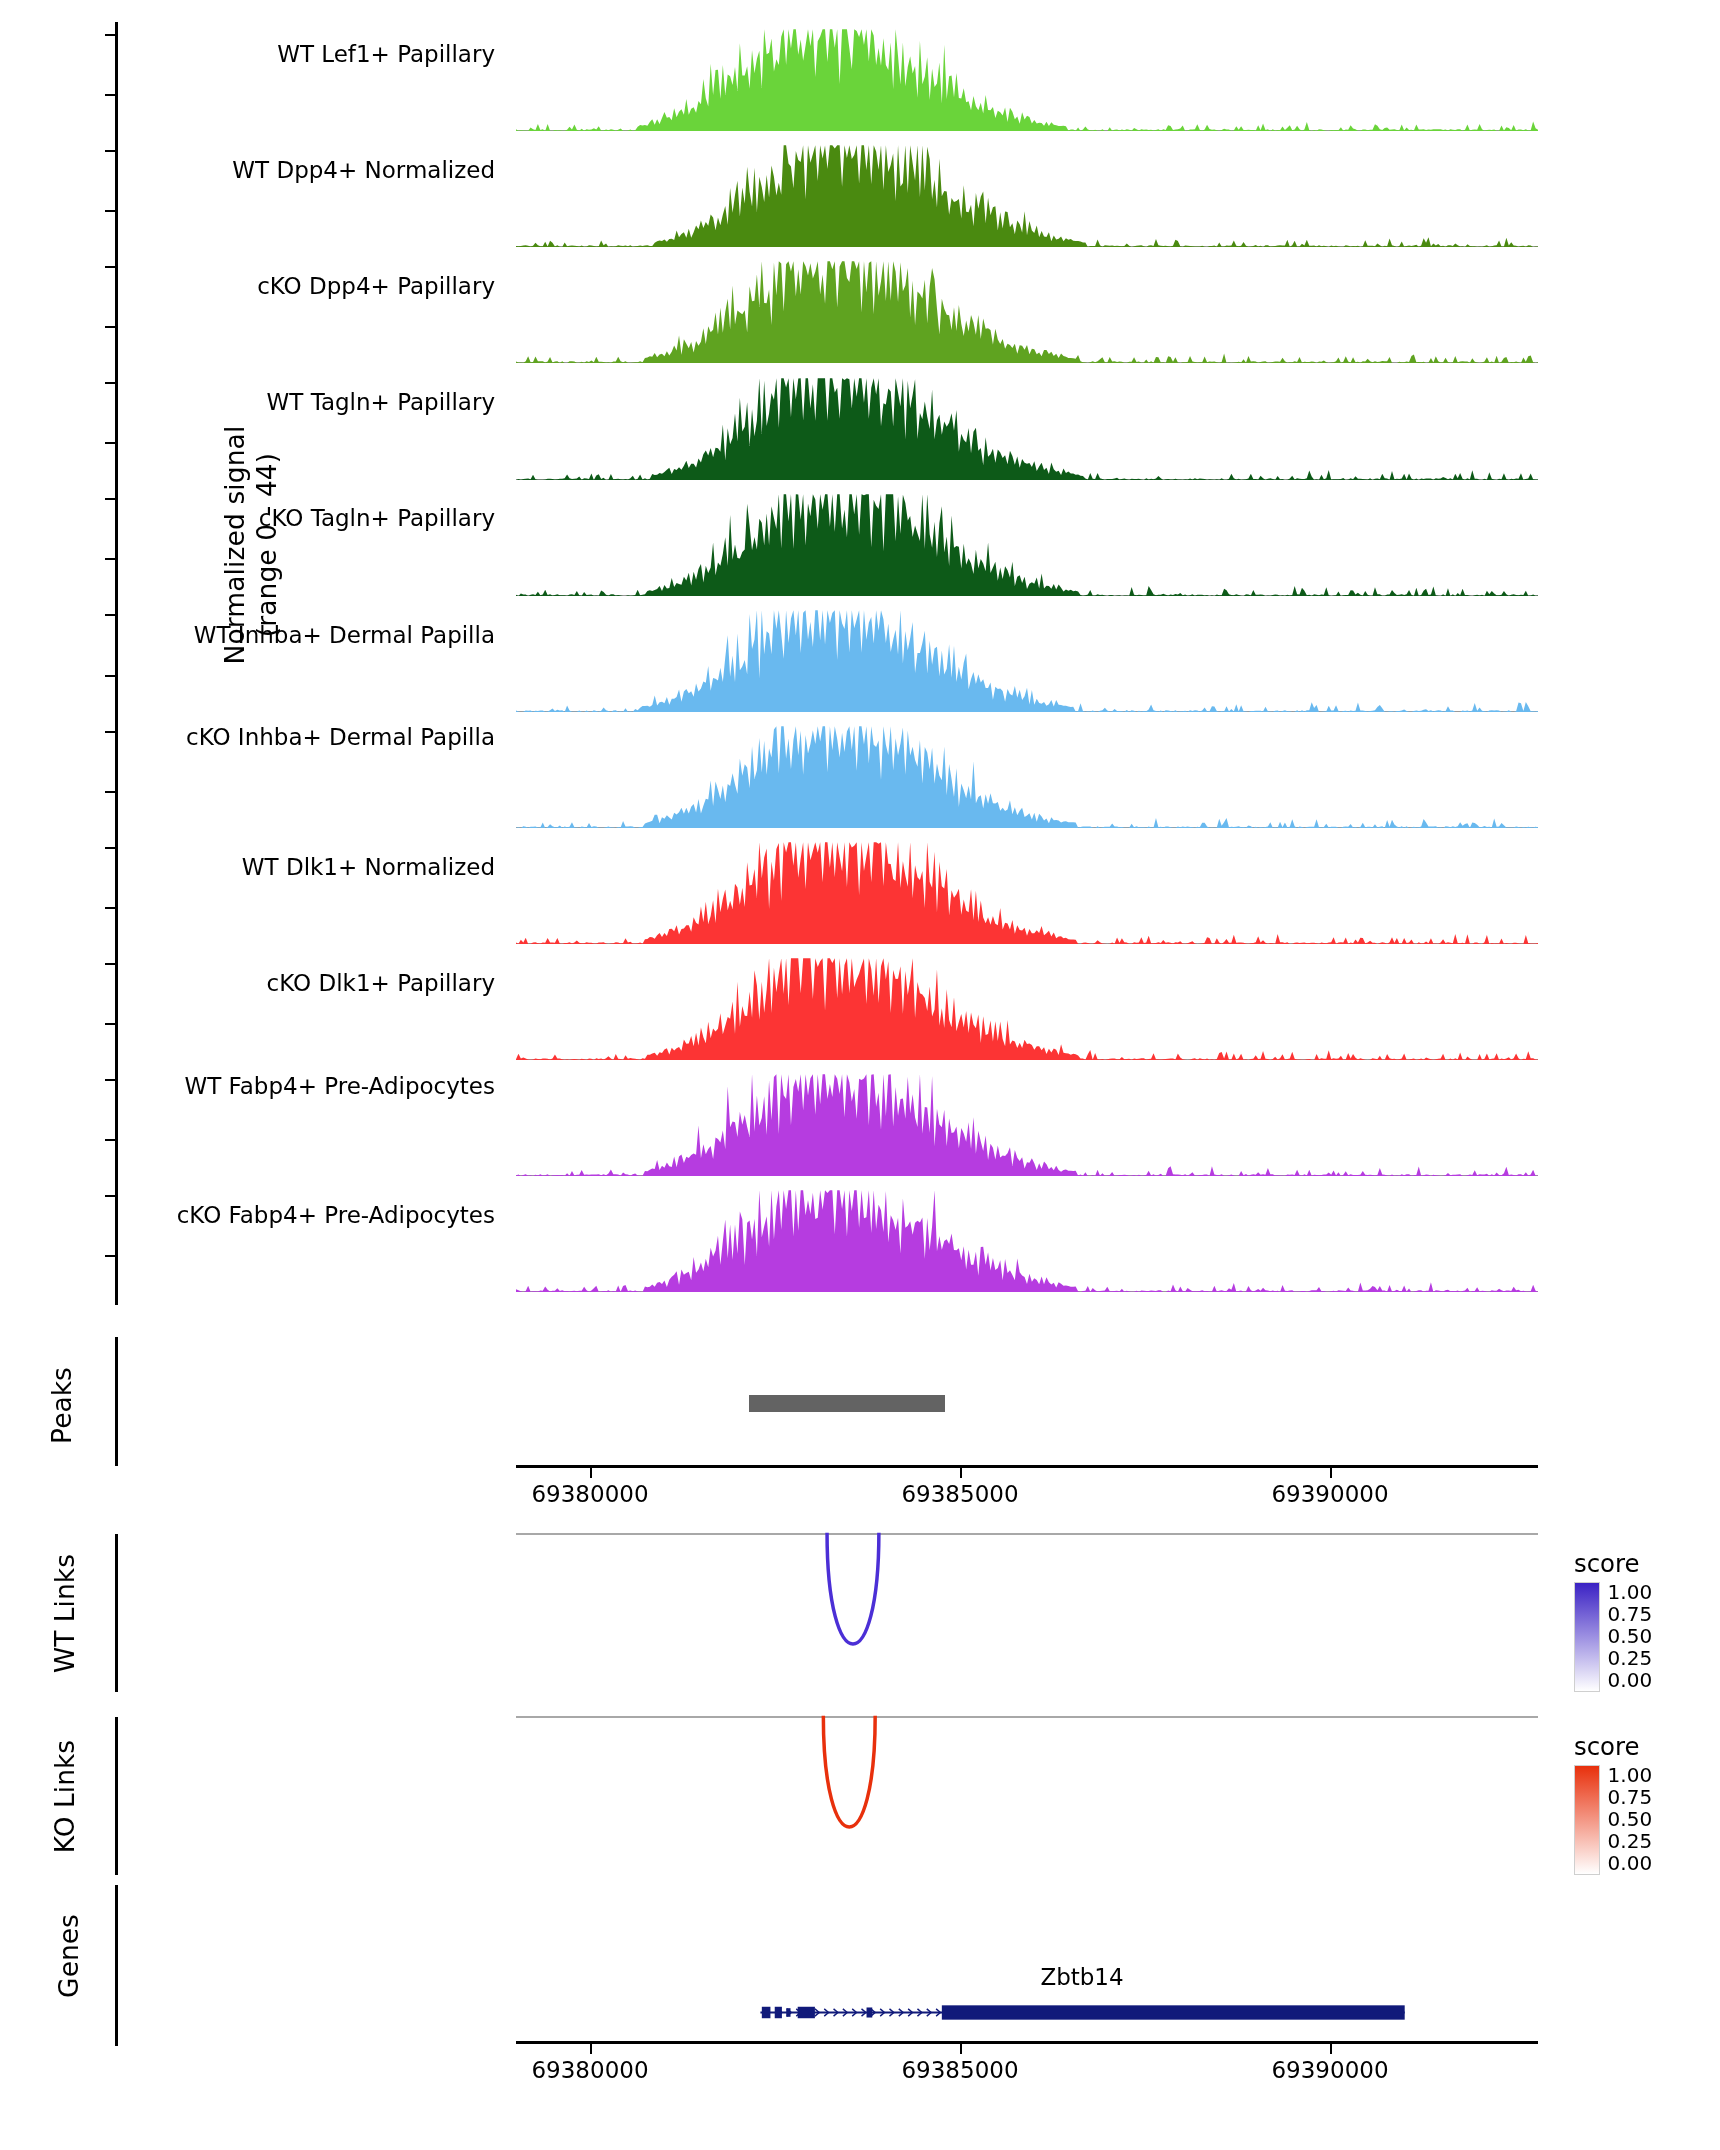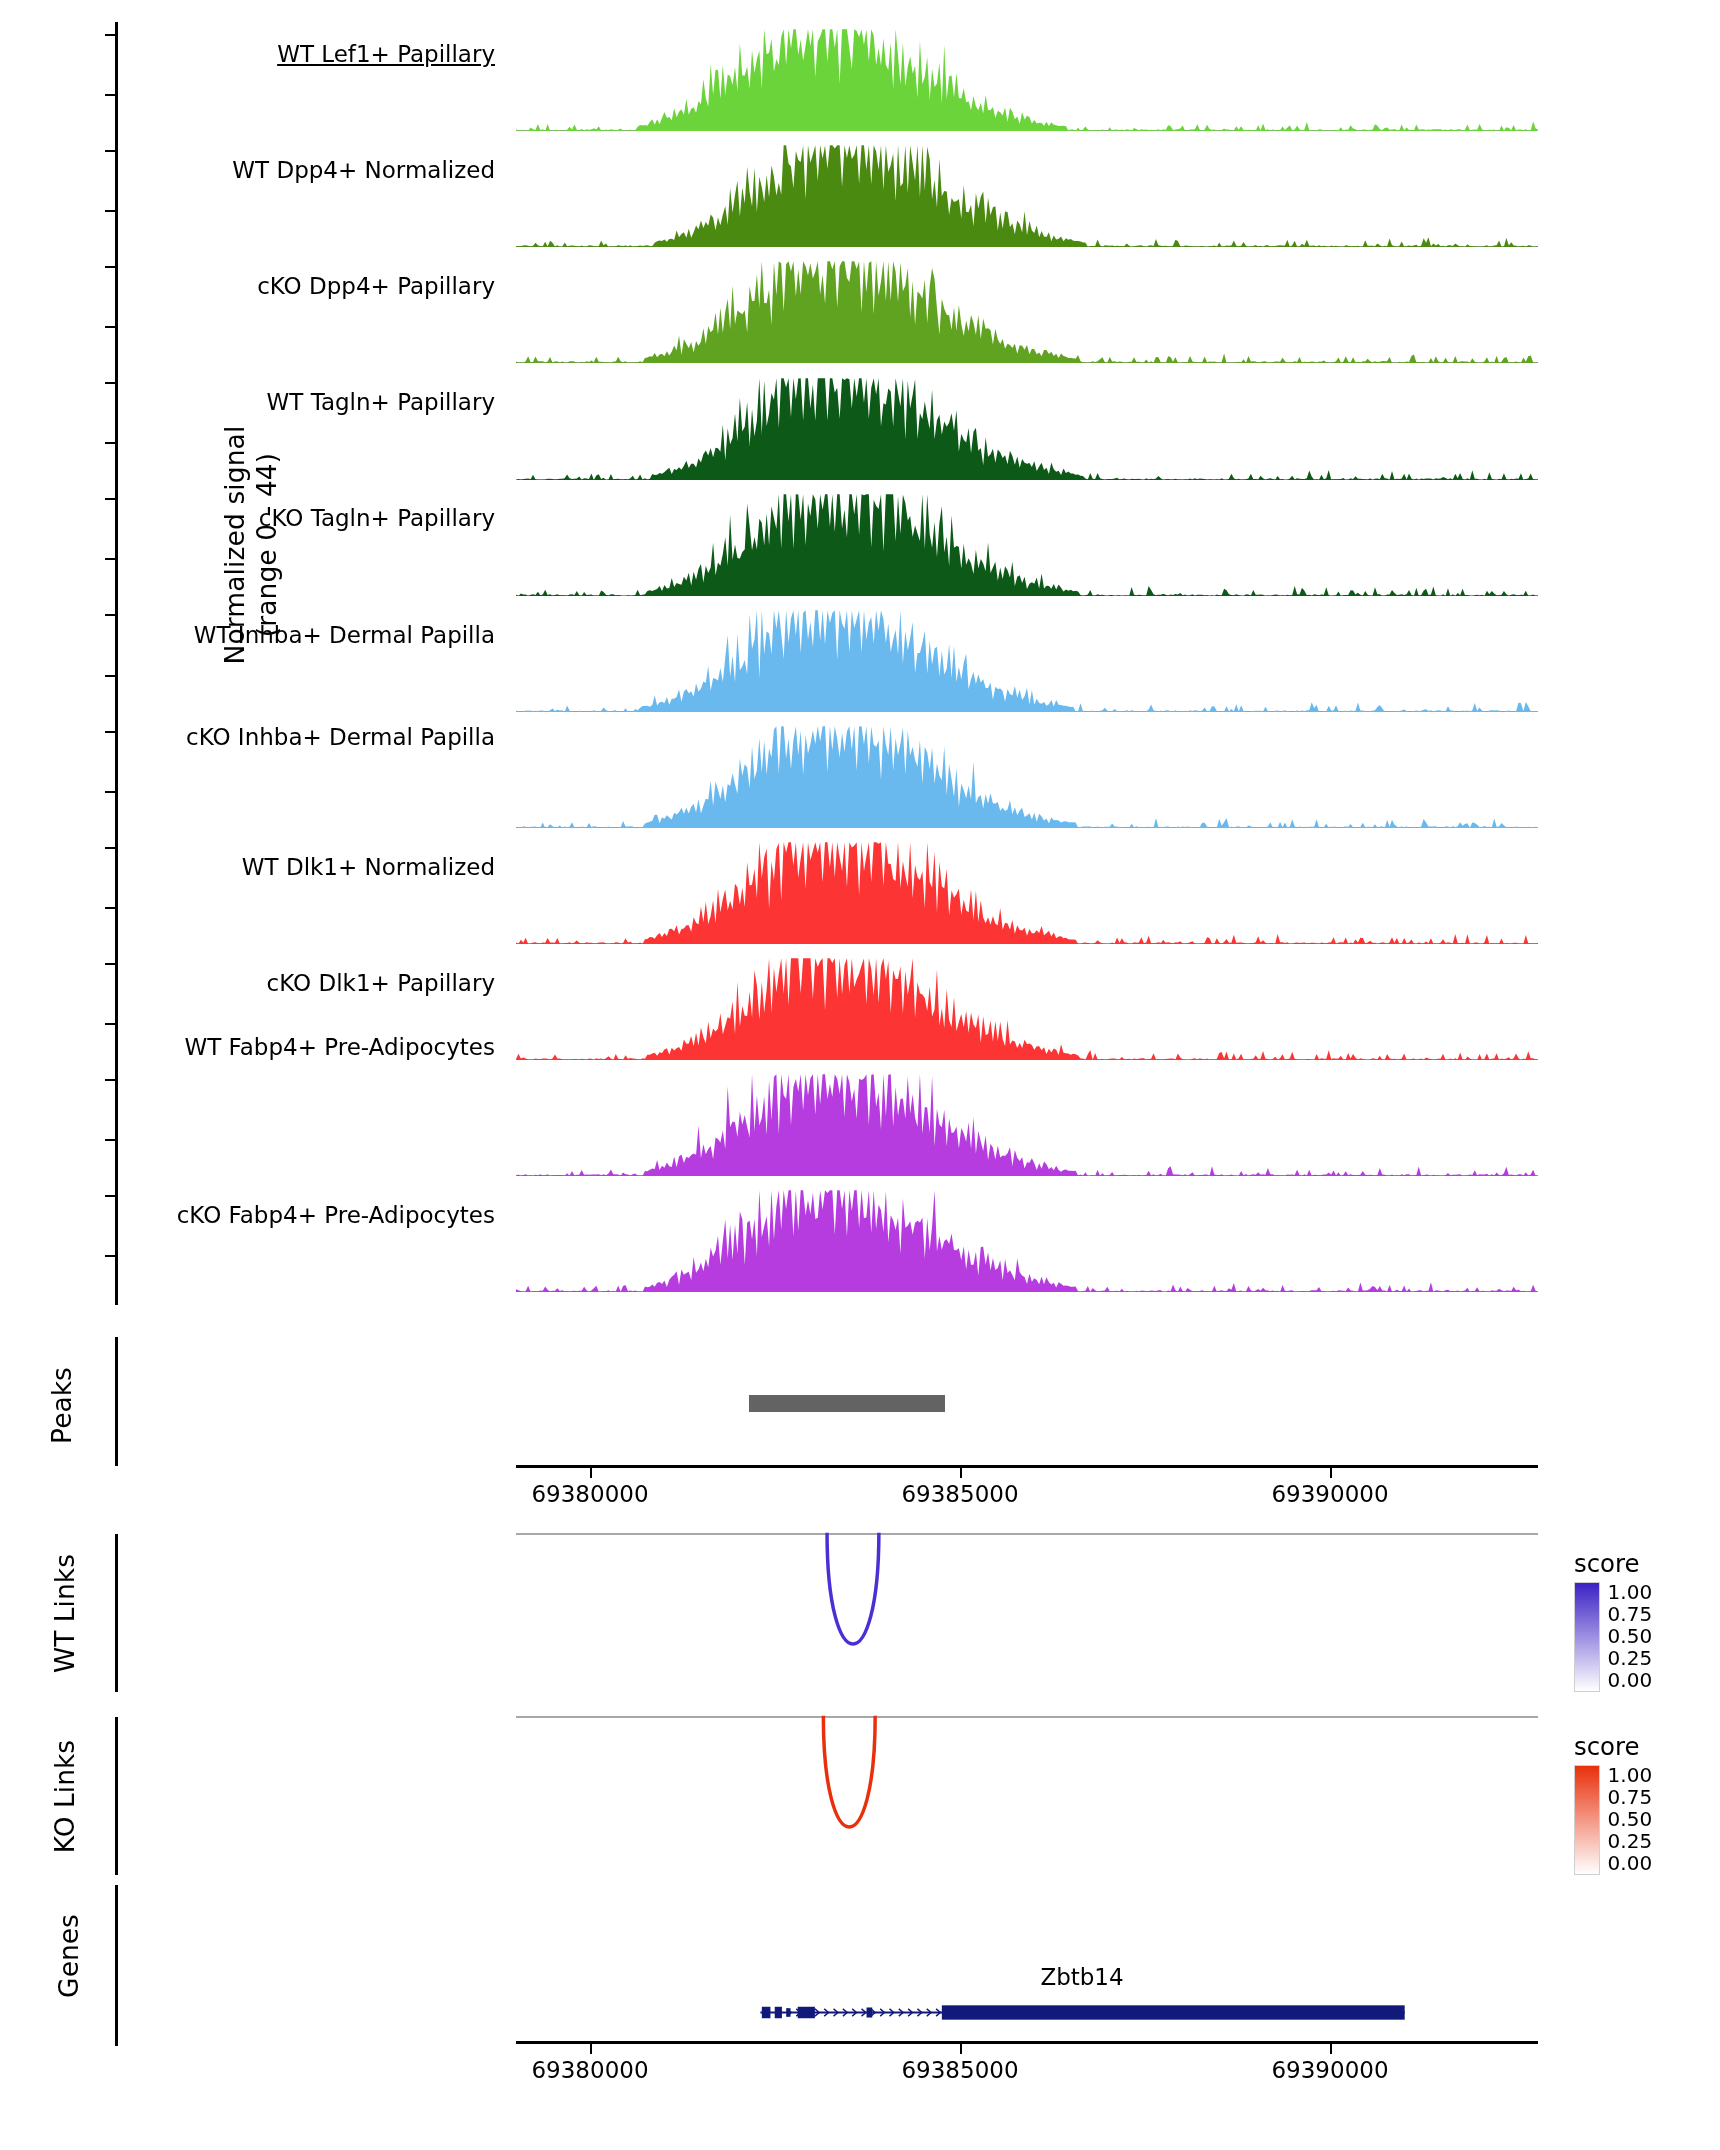--- a/index.html
+++ b/index.html
@@ -269,21 +269,21 @@
         <div class="axis-tick" style="top: 847px; left: 105px;"></div>
         <div class="axis-tick" style="top: 907px; left: 105px;"></div>
         <div class="axis-tick" style="top: 963px; left: 105px;"></div>
         <div class="axis-tick" style="top: 1023px; left: 105px;"></div>
         <div class="axis-tick" style="top: 1079px; left: 105px;"></div>
         <div class="axis-tick" style="top: 1139px; left: 105px;"></div>
         <div class="axis-tick" style="top: 1195px; left: 105px;"></div>
         <div class="axis-tick" style="top: 1255px; left: 105px;"></div>
       </div>
     <div id="tracks-host">
-        <div class="track-label" style="left: 129px; width: 366px; top: 41px; text-decoration: underline;">WT Lef1+ Papillary</div>
+        <div class="track-label" style="left: 129px; width: 366px; top: 41px;">WT Lef1+ Papillary</div>
         <div class="track" style="top: 25px;">
           <div class="baseline"></div>
           <svg viewBox="0 0 1425 148" preserveAspectRatio="none">
             <path d="M0,148 L0.00,145.69 L3.39,147.70 L6.79,146.98 L10.18,147.18 L13.57,147.32 L16.96,147.77 L20.36,143.01 L23.75,145.64 L27.14,146.57 L30.54,138.26 L33.93,146.64 L37.32,145.50 L40.71,147.95 L44.11,138.28 L47.50,147.76 L50.89,147.85 L54.29,146.63 L57.68,147.28 L61.07,146.81 L64.46,147.65 L67.86,147.61 L71.25,146.30 L74.64,142.21 L78.04,146.03 L81.43,139.08 L84.82,146.29 L88.21,147.68 L91.61,144.74 L95.00,147.50 L98.39,145.56 L101.79,146.12 L105.18,145.75 L108.57,144.19 L111.96,145.86 L115.36,141.34 L118.75,147.18 L122.14,147.26 L125.54,145.96 L128.93,146.93 L132.32,145.60 L135.71,146.42 L139.11,147.66 L142.50,146.40 L145.89,144.56 L149.29,147.68 L152.68,147.82 L156.07,147.36 L159.46,146.03 L162.86,147.73 L166.25,146.95 L169.64,142.01 L173.04,139.64 L176.43,140.31 L179.82,139.75 L183.21,140.62 L186.61,135.34 L190.00,131.67 L193.39,139.14 L196.79,131.59 L200.18,138.22 L203.57,129.95 L206.96,121.63 L210.36,129.57 L213.75,128.56 L217.14,133.10 L220.54,116.15 L223.93,128.95 L227.32,121.01 L230.71,117.60 L234.11,125.32 L237.50,103.46 L240.89,125.28 L244.29,116.86 L247.68,114.76 L251.07,122.59 L254.46,105.94 L257.86,110.53 L261.25,75.31 L264.64,102.29 L268.04,113.73 L271.43,54.13 L274.82,97.90 L278.21,62.71 L281.61,62.43 L285.00,102.99 L288.39,56.00 L291.79,97.60 L295.18,69.18 L298.57,71.68 L301.96,83.71 L305.36,58.68 L308.75,92.18 L312.14,25.35 L315.54,70.36 L318.93,70.38 L322.32,57.42 L325.71,88.90 L329.11,35.31 L332.50,67.28 L335.89,47.30 L339.29,35.94 L342.68,87.85 L346.07,5.92 L349.46,40.88 L352.86,38.60 L356.25,18.71 L359.64,64.89 L363.04,47.93 L366.43,55.96 L369.82,16.54 L373.21,5.92 L376.61,55.84 L380.00,5.92 L383.39,32.76 L386.79,5.92 L390.18,5.92 L393.57,41.62 L396.96,20.18 L400.36,49.82 L403.75,28.52 L407.14,5.92 L410.54,29.65 L413.93,5.92 L417.32,72.46 L420.71,22.65 L424.11,15.95 L427.50,5.92 L430.89,5.92 L434.29,51.52 L437.68,5.92 L441.07,5.92 L444.46,31.79 L447.86,5.92 L451.25,82.52 L454.64,5.92 L458.04,5.92 L461.43,5.92 L464.82,32.49 L468.21,61.88 L471.61,5.92 L475.00,8.36 L478.39,16.87 L481.79,5.92 L485.18,27.75 L488.57,5.92 L491.96,50.79 L495.36,5.92 L498.75,14.73 L502.14,55.72 L505.54,32.13 L508.93,56.79 L512.32,18.60 L515.71,55.79 L519.11,62.92 L522.50,24.40 L525.89,89.22 L529.29,5.92 L532.68,43.43 L536.07,83.10 L539.46,24.42 L542.86,85.67 L546.25,58.49 L549.64,43.56 L553.04,67.61 L556.43,57.20 L559.82,101.49 L563.21,21.97 L566.61,82.65 L570.00,72.10 L573.39,45.01 L576.79,104.70 L580.18,61.12 L583.57,86.46 L586.96,81.67 L590.36,52.24 L593.75,109.67 L597.14,27.72 L600.54,103.71 L603.93,71.65 L607.32,70.57 L610.71,100.71 L614.11,66.88 L617.50,101.86 L620.89,102.72 L624.29,88.41 L627.68,107.89 L631.07,106.43 L634.46,119.19 L637.86,99.10 L641.25,113.57 L644.64,119.00 L648.04,108.73 L651.43,123.58 L654.82,97.91 L658.21,118.53 L661.61,119.12 L665.00,114.42 L668.39,129.85 L671.79,119.87 L675.18,121.90 L678.57,126.28 L681.96,115.20 L685.36,135.48 L688.75,115.59 L692.14,121.00 L695.54,131.66 L698.93,127.89 L702.32,137.81 L705.71,121.97 L709.11,131.85 L712.50,126.55 L715.89,128.34 L719.29,137.67 L722.68,132.47 L726.07,137.62 L729.46,136.31 L732.86,136.68 L736.25,140.75 L739.64,135.24 L743.04,140.94 L746.43,135.94 L749.82,139.33 L753.21,139.92 L756.61,140.98 L760.00,140.96 L763.39,140.53 L766.79,141.50 L770.18,147.35 L773.57,145.74 L776.96,145.98 L780.36,147.80 L783.75,143.04 L787.14,147.92 L790.54,145.74 L793.93,141.88 L797.32,145.97 L800.71,147.01 L804.11,147.37 L807.50,146.10 L810.89,147.67 L814.29,147.81 L817.68,145.51 L821.07,147.87 L824.46,147.99 L827.86,142.92 L831.25,147.61 L834.64,146.22 L838.04,146.08 L841.43,147.27 L844.82,145.93 L848.21,147.07 L851.61,145.53 L855.00,146.37 L858.39,147.56 L861.79,143.88 L865.18,145.66 L868.57,147.25 L871.96,145.46 L875.36,146.11 L878.75,145.86 L882.14,146.77 L885.54,146.30 L888.93,147.15 L892.32,146.67 L895.71,145.67 L899.11,147.62 L902.50,145.47 L905.89,146.73 L909.29,139.99 L912.68,140.88 L916.07,146.71 L919.46,145.85 L922.86,145.71 L926.25,144.62 L929.64,140.48 L933.04,147.99 L936.43,147.14 L939.82,145.89 L943.21,146.01 L946.61,145.61 L950.00,138.61 L953.39,146.38 L956.79,147.82 L960.18,145.89 L963.57,139.21 L966.96,145.08 L970.36,146.21 L973.75,145.86 L977.14,146.84 L980.54,147.92 L983.93,146.53 L987.32,144.92 L990.71,145.82 L994.11,146.06 L997.50,147.93 L1000.89,147.14 L1004.29,141.31 L1007.68,146.12 L1011.07,141.37 L1014.46,146.60 L1017.86,146.74 L1021.25,146.37 L1024.64,146.58 L1028.04,146.54 L1031.43,147.58 L1034.82,140.13 L1038.21,146.90 L1041.61,137.56 L1045.00,146.44 L1048.39,145.55 L1051.79,147.88 L1055.18,145.64 L1058.57,147.77 L1061.96,146.54 L1065.36,147.09 L1068.75,141.71 L1072.14,146.47 L1075.54,143.45 L1078.93,140.02 L1082.32,146.90 L1085.71,146.08 L1089.11,140.58 L1092.50,145.55 L1095.89,147.56 L1099.29,146.05 L1102.68,135.52 L1106.07,146.53 L1109.46,147.98 L1112.86,146.51 L1116.25,147.72 L1119.64,145.62 L1123.04,145.84 L1126.43,146.99 L1129.82,147.81 L1133.21,147.99 L1136.61,146.76 L1140.00,147.07 L1143.39,146.44 L1146.79,147.03 L1150.18,142.80 L1153.57,147.79 L1156.96,145.74 L1160.36,146.35 L1163.75,140.12 L1167.14,144.47 L1170.54,145.66 L1173.93,147.67 L1177.32,147.60 L1180.71,146.06 L1184.11,145.91 L1187.50,147.08 L1190.89,146.22 L1194.29,146.39 L1197.68,138.50 L1201.07,140.59 L1204.46,145.48 L1207.86,146.69 L1211.25,143.71 L1214.64,142.94 L1218.04,146.28 L1221.43,145.87 L1224.82,145.63 L1228.21,146.69 L1231.61,146.98 L1235.00,138.79 L1238.39,147.46 L1241.79,143.23 L1245.18,146.49 L1248.57,146.18 L1251.96,147.39 L1255.36,138.82 L1258.75,145.82 L1262.14,145.90 L1265.54,145.51 L1268.93,146.44 L1272.32,146.05 L1275.71,146.30 L1279.11,145.51 L1282.50,145.45 L1285.89,145.69 L1289.29,145.56 L1292.68,146.48 L1296.07,146.08 L1299.46,147.37 L1302.86,145.58 L1306.25,146.24 L1309.64,146.63 L1313.04,145.65 L1316.43,145.60 L1319.82,147.51 L1323.21,146.33 L1326.61,139.04 L1330.00,147.26 L1333.39,146.42 L1336.79,145.94 L1340.18,146.33 L1343.57,138.06 L1346.96,145.47 L1350.36,147.57 L1353.75,146.70 L1357.14,146.27 L1360.54,146.49 L1363.93,146.02 L1367.32,147.66 L1370.71,147.70 L1374.11,140.28 L1377.50,147.40 L1380.89,142.73 L1384.29,143.86 L1387.68,147.08 L1391.07,139.58 L1394.46,147.18 L1397.86,145.98 L1401.25,145.75 L1404.64,146.89 L1408.04,145.73 L1411.43,147.32 L1414.82,147.10 L1418.21,134.88 L1421.61,144.07 L1425.00,146.16 L1425,148 Z" fill="#6ad43a" stroke="none"></path>
           </svg>
         </div>
         <div class="track-label" style="left: 129px; width: 366px; top: 157px;">WT Dpp4+ Normalized</div>
         <div class="track" style="top: 141px;">
           <div class="baseline"></div>
           <svg viewBox="0 0 1425 148" preserveAspectRatio="none">
@@ -332,21 +332,21 @@
             <path d="M0,148 L0.00,145.95 L3.39,147.68 L6.79,142.01 L10.18,146.07 L13.57,139.21 L16.96,147.95 L20.36,147.57 L23.75,146.02 L27.14,145.63 L30.54,146.94 L33.93,147.33 L37.32,145.97 L40.71,146.23 L44.11,139.71 L47.50,146.03 L50.89,145.75 L54.29,146.30 L57.68,139.76 L61.07,147.37 L64.46,147.75 L67.86,146.58 L71.25,146.72 L74.64,145.45 L78.04,147.47 L81.43,145.76 L84.82,143.22 L88.21,146.35 L91.61,146.78 L95.00,146.98 L98.39,145.65 L101.79,146.30 L105.18,146.19 L108.57,147.17 L111.96,147.19 L115.36,146.07 L118.75,145.80 L122.14,145.69 L125.54,147.22 L128.93,147.98 L132.32,147.40 L135.71,146.87 L139.11,145.72 L142.50,146.00 L145.89,147.23 L149.29,146.48 L152.68,140.07 L156.07,145.87 L159.46,144.91 L162.86,147.13 L166.25,147.16 L169.64,147.09 L173.04,145.81 L176.43,147.54 L179.82,141.39 L183.21,141.19 L186.61,138.24 L190.00,138.67 L193.39,140.84 L196.79,135.74 L200.18,132.62 L203.57,138.37 L206.96,132.49 L210.36,136.79 L213.75,127.21 L217.14,126.61 L220.54,130.32 L223.93,121.89 L227.32,134.58 L230.71,127.18 L234.11,126.22 L237.50,121.75 L240.89,121.83 L244.29,130.74 L247.68,110.48 L251.07,118.48 L254.46,120.94 L257.86,95.60 L261.25,117.70 L264.64,88.84 L268.04,120.22 L271.43,108.96 L274.82,86.97 L278.21,118.58 L281.61,71.02 L285.00,103.62 L288.39,85.29 L291.79,71.99 L295.18,100.92 L298.57,87.46 L301.96,99.27 L305.36,63.76 L308.75,69.23 L312.14,93.04 L315.54,69.32 L318.93,96.38 L322.32,33.94 L325.71,66.22 L329.11,65.42 L332.50,43.35 L335.89,83.92 L339.29,5.92 L342.68,56.05 L346.07,27.11 L349.46,14.66 L352.86,99.05 L356.25,32.69 L359.64,59.45 L363.04,15.22 L366.43,6.98 L369.82,88.02 L373.21,5.92 L376.61,20.11 L380.00,5.92 L383.39,5.92 L386.79,38.85 L390.18,5.92 L393.57,55.66 L396.96,28.34 L400.36,5.92 L403.75,71.28 L407.14,5.92 L410.54,31.22 L413.93,18.05 L417.32,5.92 L420.71,20.66 L424.11,5.92 L427.50,61.94 L430.89,5.92 L434.29,5.92 L437.68,41.51 L441.07,5.92 L444.46,54.93 L447.86,5.92 L451.25,26.86 L454.64,46.58 L458.04,5.92 L461.43,68.52 L464.82,5.92 L468.21,13.09 L471.61,10.82 L475.00,5.92 L478.39,79.52 L481.79,5.92 L485.18,46.17 L488.57,25.58 L491.96,5.92 L495.36,61.87 L498.75,5.92 L502.14,5.92 L505.54,8.14 L508.93,5.92 L512.32,66.90 L515.71,5.92 L519.11,35.98 L522.50,36.22 L525.89,57.39 L529.29,60.16 L532.68,5.92 L536.07,69.82 L539.46,32.29 L542.86,52.19 L546.25,68.11 L549.64,5.92 L553.04,84.20 L556.43,37.96 L559.82,54.68 L563.21,58.66 L566.61,46.08 L570.00,97.59 L573.39,5.92 L576.79,61.48 L580.18,69.44 L583.57,19.06 L586.96,103.63 L590.36,33.08 L593.75,67.20 L597.14,70.56 L600.54,43.16 L603.93,108.10 L607.32,72.90 L610.71,83.43 L614.11,78.70 L617.50,70.73 L620.89,107.23 L624.29,85.96 L627.68,101.21 L631.07,103.83 L634.46,71.73 L637.86,114.92 L641.25,73.55 L644.64,117.16 L648.04,87.09 L651.43,110.90 L654.82,118.92 L658.21,110.57 L661.61,120.96 L665.00,108.76 L668.39,119.80 L671.79,121.77 L675.18,97.83 L678.57,127.69 L681.96,118.20 L685.36,119.54 L688.75,127.78 L692.14,114.53 L695.54,133.75 L698.93,121.65 L702.32,128.32 L705.71,129.21 L709.11,125.45 L712.50,136.60 L715.89,127.17 L719.29,133.11 L722.68,133.08 L726.07,128.82 L729.46,132.59 L732.86,122.97 L736.25,135.91 L739.64,132.90 L743.04,129.67 L746.43,137.55 L749.82,132.09 L753.21,139.92 L756.61,137.62 L760.00,137.17 L763.39,139.84 L766.79,139.39 L770.18,141.24 L773.57,141.61 L776.96,141.67 L780.36,142.14 L783.75,147.80 L787.14,147.96 L790.54,146.11 L793.93,146.06 L797.32,146.63 L800.71,147.62 L804.11,147.67 L807.50,146.27 L810.89,142.79 L814.29,145.70 L817.68,147.24 L821.07,147.67 L824.46,147.95 L827.86,147.53 L831.25,145.97 L834.64,147.72 L838.04,138.89 L841.43,146.35 L844.82,139.89 L848.21,145.50 L851.61,145.85 L855.00,147.77 L858.39,147.72 L861.79,145.73 L865.18,146.15 L868.57,146.02 L871.96,138.63 L875.36,146.73 L878.75,146.05 L882.14,136.52 L885.54,147.10 L888.93,146.95 L892.32,146.47 L895.71,145.48 L899.11,146.44 L902.50,142.27 L905.89,146.34 L909.29,145.68 L912.68,146.39 L916.07,147.33 L919.46,145.52 L922.86,145.88 L926.25,144.06 L929.64,147.47 L933.04,147.73 L936.43,146.89 L939.82,145.69 L943.21,144.10 L946.61,147.29 L950.00,147.90 L953.39,147.76 L956.79,147.43 L960.18,146.21 L963.57,138.56 L966.96,139.54 L970.36,147.53 L973.75,147.16 L977.14,139.96 L980.54,145.75 L983.93,147.60 L987.32,145.15 L990.71,141.15 L994.11,146.13 L997.50,146.38 L1000.89,135.10 L1004.29,146.14 L1007.68,145.74 L1011.07,145.90 L1014.46,146.24 L1017.86,147.40 L1021.25,147.52 L1024.64,146.87 L1028.04,146.70 L1031.43,145.68 L1034.82,137.01 L1038.21,146.02 L1041.61,142.81 L1045.00,146.18 L1048.39,147.49 L1051.79,146.59 L1055.18,147.02 L1058.57,147.72 L1061.96,134.12 L1065.36,145.47 L1068.75,145.52 L1072.14,146.62 L1075.54,145.69 L1078.93,147.86 L1082.32,147.66 L1085.71,146.18 L1089.11,145.88 L1092.50,146.73 L1095.89,146.23 L1099.29,145.74 L1102.68,146.82 L1106.07,146.68 L1109.46,146.40 L1112.86,146.18 L1116.25,146.97 L1119.64,147.80 L1123.04,146.08 L1126.43,146.72 L1129.82,146.99 L1133.21,145.99 L1136.61,145.51 L1140.00,138.55 L1143.39,147.65 L1146.79,145.75 L1150.18,145.67 L1153.57,146.03 L1156.96,139.06 L1160.36,147.81 L1163.75,145.88 L1167.14,146.81 L1170.54,141.83 L1173.93,145.89 L1177.32,139.16 L1180.71,139.65 L1184.11,146.86 L1187.50,145.77 L1190.89,143.31 L1194.29,146.13 L1197.68,146.21 L1201.07,147.85 L1204.46,146.68 L1207.86,145.59 L1211.25,146.27 L1214.64,147.72 L1218.04,145.60 L1221.43,138.53 L1224.82,146.35 L1228.21,139.79 L1231.61,147.13 L1235.00,147.40 L1238.39,139.71 L1241.79,146.72 L1245.18,145.91 L1248.57,141.79 L1251.96,147.29 L1255.36,147.90 L1258.75,145.61 L1262.14,147.22 L1265.54,147.04 L1268.93,144.48 L1272.32,146.86 L1275.71,140.09 L1279.11,147.41 L1282.50,147.15 L1285.89,147.55 L1289.29,145.93 L1292.68,141.52 L1296.07,146.62 L1299.46,145.49 L1302.86,146.20 L1306.25,147.07 L1309.64,134.21 L1313.04,146.59 L1316.43,146.87 L1319.82,146.39 L1323.21,147.28 L1326.61,134.53 L1330.00,147.73 L1333.39,147.72 L1336.79,145.82 L1340.18,145.86 L1343.57,147.51 L1346.96,147.90 L1350.36,145.46 L1353.75,135.53 L1357.14,147.91 L1360.54,146.76 L1363.93,147.38 L1367.32,146.81 L1370.71,147.39 L1374.11,140.16 L1377.50,147.71 L1380.89,146.46 L1384.29,147.43 L1387.68,147.57 L1391.07,146.38 L1394.46,146.30 L1397.86,147.18 L1401.25,147.50 L1404.64,147.77 L1408.04,135.43 L1411.43,146.96 L1414.82,147.29 L1418.21,147.25 L1421.61,147.25 L1425.00,146.71 L1425,148 Z" fill="#fc3434" stroke="none"></path>
           </svg>
         </div>
         <div class="track-label" style="left: 129px; width: 366px; top: 970px;">cKO Dlk1+ Papillary</div>
         <div class="track" style="top: 954px;">
           <div class="baseline"></div>
           <svg viewBox="0 0 1425 148" preserveAspectRatio="none">
             <path d="M0,148 L0.00,147.02 L3.39,139.35 L6.79,145.94 L10.18,144.52 L13.57,145.77 L16.96,147.41 L20.36,147.81 L23.75,147.17 L27.14,145.88 L30.54,146.75 L33.93,146.99 L37.32,145.97 L40.71,145.78 L44.11,146.28 L47.50,147.37 L50.89,145.95 L54.29,140.25 L57.68,145.81 L61.07,145.88 L64.46,146.93 L67.86,147.56 L71.25,147.00 L74.64,147.75 L78.04,146.84 L81.43,146.63 L84.82,147.00 L88.21,147.53 L91.61,146.16 L95.00,147.10 L98.39,147.69 L101.79,145.74 L105.18,146.36 L108.57,147.90 L111.96,145.55 L115.36,146.72 L118.75,146.05 L122.14,147.40 L125.54,145.46 L128.93,142.64 L132.32,145.80 L135.71,147.97 L139.11,139.69 L142.50,146.26 L145.89,146.46 L149.29,147.63 L152.68,141.45 L156.07,146.22 L159.46,145.33 L162.86,146.00 L166.25,146.23 L169.64,147.08 L173.04,147.70 L176.43,145.72 L179.82,146.20 L183.21,140.80 L186.61,140.75 L190.00,138.95 L193.39,137.94 L196.79,141.97 L200.18,137.27 L203.57,138.07 L206.96,133.45 L210.36,131.66 L213.75,140.25 L217.14,130.76 L220.54,134.57 L223.93,131.51 L227.32,129.70 L230.71,135.20 L234.11,119.50 L237.50,125.41 L240.89,124.89 L244.29,114.49 L247.68,128.81 L251.07,110.08 L254.46,127.66 L257.86,102.58 L261.25,116.15 L264.64,124.49 L268.04,94.72 L271.43,117.72 L274.82,104.15 L278.21,108.21 L281.61,104.40 L285.00,82.90 L288.39,112.22 L291.79,100.19 L295.18,88.01 L298.57,90.35 L301.96,66.30 L305.36,111.60 L308.75,38.85 L312.14,101.71 L315.54,72.76 L318.93,86.09 L322.32,86.63 L325.71,52.55 L329.11,89.12 L332.50,22.52 L335.89,44.06 L339.29,91.94 L342.68,38.77 L346.07,82.11 L349.46,50.13 L352.86,5.92 L356.25,82.33 L359.64,19.35 L363.04,53.34 L366.43,27.57 L369.82,6.18 L373.21,55.88 L376.61,5.92 L380.00,71.51 L383.39,5.92 L386.79,5.92 L390.18,5.92 L393.57,5.92 L396.96,54.94 L400.36,5.92 L403.75,5.92 L407.14,5.92 L410.54,5.92 L413.93,63.00 L417.32,5.92 L420.71,17.98 L424.11,9.99 L427.50,5.92 L430.89,79.02 L434.29,5.92 L437.68,5.92 L441.07,12.45 L444.46,5.92 L447.86,61.94 L451.25,5.92 L454.64,56.07 L458.04,15.26 L461.43,5.92 L464.82,54.83 L468.21,5.92 L471.61,46.43 L475.00,35.69 L478.39,27.55 L481.79,16.06 L485.18,6.24 L488.57,69.76 L491.96,5.92 L495.36,20.79 L498.75,58.34 L502.14,5.92 L505.54,68.54 L508.93,17.13 L512.32,5.92 L515.71,35.74 L519.11,10.07 L522.50,82.38 L525.89,22.38 L529.29,34.95 L532.68,34.51 L536.07,17.02 L539.46,83.54 L542.86,23.82 L546.25,57.28 L549.64,36.46 L553.04,5.92 L556.43,89.23 L559.82,39.04 L563.21,54.94 L566.61,56.70 L570.00,61.36 L573.39,79.58 L576.79,45.35 L580.18,87.17 L583.57,77.48 L586.96,21.47 L590.36,100.30 L593.75,75.67 L597.14,103.41 L600.54,49.12 L603.93,92.16 L607.32,102.22 L610.71,60.43 L614.11,108.02 L617.50,94.80 L620.89,83.72 L624.29,102.61 L627.68,79.50 L631.07,110.23 L634.46,81.83 L637.86,98.35 L641.25,103.65 L644.64,84.44 L648.04,124.25 L651.43,87.07 L654.82,113.19 L658.21,111.72 L661.61,92.78 L665.00,122.17 L668.39,94.05 L671.79,121.50 L675.18,94.13 L678.57,118.83 L681.96,128.93 L685.36,92.31 L688.75,126.33 L692.14,120.64 L695.54,122.00 L698.93,131.32 L702.32,123.90 L705.71,131.27 L709.11,119.57 L712.50,125.55 L715.89,124.93 L719.29,127.01 L722.68,133.61 L726.07,128.88 L729.46,128.97 L732.86,134.26 L736.25,130.28 L739.64,139.50 L743.04,132.41 L746.43,137.41 L749.82,131.98 L753.21,133.82 L756.61,140.96 L760.00,126.08 L763.39,137.96 L766.79,138.47 L770.18,138.90 L773.57,140.62 L776.96,139.24 L780.36,140.06 L783.75,141.64 L787.14,145.94 L790.54,145.83 L793.93,147.81 L797.32,140.05 L800.71,134.08 L804.11,147.58 L807.50,138.25 L810.89,147.02 L814.29,147.15 L817.68,146.64 L821.07,147.78 L824.46,146.92 L827.86,146.29 L831.25,145.97 L834.64,145.76 L838.04,147.12 L841.43,146.98 L844.82,143.66 L848.21,147.09 L851.61,146.64 L855.00,146.42 L858.39,147.64 L861.79,146.07 L865.18,146.62 L868.57,146.29 L871.96,145.68 L875.36,145.69 L878.75,147.30 L882.14,146.63 L885.54,146.38 L888.93,138.63 L892.32,147.03 L895.71,147.05 L899.11,147.23 L902.50,146.90 L905.89,146.77 L909.29,146.14 L912.68,145.79 L916.07,146.08 L919.46,147.23 L922.86,139.03 L926.25,144.39 L929.64,146.87 L933.04,147.66 L936.43,147.83 L939.82,147.52 L943.21,146.39 L946.61,145.65 L950.00,147.49 L953.39,145.69 L956.79,146.67 L960.18,147.40 L963.57,145.78 L966.96,147.68 L970.36,146.83 L973.75,147.52 L977.14,146.72 L980.54,138.12 L983.93,136.69 L987.32,146.08 L990.71,136.14 L994.11,147.43 L997.50,147.46 L1000.89,139.05 L1004.29,147.43 L1007.68,145.49 L1011.07,139.35 L1014.46,147.62 L1017.86,146.79 L1021.25,147.85 L1024.64,146.47 L1028.04,146.28 L1031.43,141.44 L1034.82,146.67 L1038.21,146.29 L1041.61,135.42 L1045.00,146.29 L1048.39,146.57 L1051.79,147.90 L1055.18,146.45 L1058.57,143.59 L1061.96,147.35 L1065.36,145.59 L1068.75,140.10 L1072.14,147.33 L1075.54,146.59 L1078.93,145.78 L1082.32,136.32 L1085.71,146.24 L1089.11,147.28 L1092.50,147.16 L1095.89,147.67 L1099.29,147.70 L1102.68,147.00 L1106.07,146.50 L1109.46,147.81 L1112.86,147.90 L1116.25,139.52 L1119.64,147.05 L1123.04,145.64 L1126.43,146.35 L1129.82,146.16 L1133.21,134.22 L1136.61,146.71 L1140.00,145.67 L1143.39,146.13 L1146.79,145.94 L1150.18,142.21 L1153.57,147.72 L1156.96,147.03 L1160.36,138.11 L1163.75,145.89 L1167.14,139.61 L1170.54,145.00 L1173.93,147.43 L1177.32,145.50 L1180.71,146.74 L1184.11,147.65 L1187.50,147.93 L1190.89,147.80 L1194.29,145.68 L1197.68,146.24 L1201.07,146.78 L1204.46,141.92 L1207.86,147.65 L1211.25,147.54 L1214.64,139.51 L1218.04,145.56 L1221.43,146.54 L1224.82,146.10 L1228.21,147.13 L1231.61,146.84 L1235.00,145.92 L1238.39,138.86 L1241.79,147.63 L1245.18,147.16 L1248.57,146.74 L1251.96,145.93 L1255.36,147.55 L1258.75,147.04 L1262.14,145.80 L1265.54,147.59 L1268.93,144.45 L1272.32,145.93 L1275.71,147.10 L1279.11,147.51 L1282.50,146.87 L1285.89,146.38 L1289.29,145.82 L1292.68,139.27 L1296.07,147.74 L1299.46,147.70 L1302.86,145.91 L1306.25,147.76 L1309.64,145.59 L1313.04,147.25 L1316.43,137.36 L1319.82,146.86 L1323.21,147.90 L1326.61,143.14 L1330.00,146.04 L1333.39,147.82 L1336.79,147.75 L1340.18,147.61 L1343.57,139.52 L1346.96,147.62 L1350.36,146.17 L1353.75,138.90 L1357.14,147.33 L1360.54,146.16 L1363.93,145.98 L1367.32,138.45 L1370.71,147.71 L1374.11,145.85 L1377.50,147.01 L1380.89,146.01 L1384.29,144.24 L1387.68,147.36 L1391.07,145.72 L1394.46,139.08 L1397.86,145.54 L1401.25,147.95 L1404.64,146.37 L1408.04,146.50 L1411.43,135.63 L1414.82,145.51 L1418.21,145.52 L1421.61,147.18 L1425.00,147.31 L1425,148 Z" fill="#fc3434" stroke="none"></path>
           </svg>
         </div>
-        <div class="track-label" style="left: 129px; width: 366px; top: 1034px;">WT Fabp4+ Pre-Adipocytes</div>
+        <div class="track-label" style="left: 129px; width: 366px; top: 1073px;">WT Fabp4+ Pre-Adipocytes</div>
         <div class="track" style="top: 1070px;">
           <div class="baseline"></div>
           <svg viewBox="0 0 1425 148" preserveAspectRatio="none">
             <path d="M0,148 L0.00,147.15 L3.39,146.06 L6.79,147.84 L10.18,146.68 L13.57,145.49 L16.96,147.61 L20.36,146.87 L23.75,147.84 L27.14,146.41 L30.54,147.46 L33.93,145.54 L37.32,147.19 L40.71,146.78 L44.11,145.56 L47.50,147.85 L50.89,146.82 L54.29,146.82 L57.68,146.53 L61.07,147.08 L64.46,146.70 L67.86,147.70 L71.25,144.15 L74.64,147.61 L78.04,141.03 L81.43,147.46 L84.82,146.42 L88.21,146.09 L91.61,139.74 L95.00,146.25 L98.39,146.05 L101.79,146.42 L105.18,145.77 L108.57,145.94 L111.96,146.04 L115.36,145.49 L118.75,146.79 L122.14,145.52 L125.54,146.89 L128.93,144.57 L132.32,139.01 L135.71,145.71 L139.11,145.67 L142.50,146.03 L145.89,147.71 L149.29,143.06 L152.68,145.45 L156.07,145.85 L159.46,147.73 L162.86,145.59 L166.25,144.53 L169.64,147.42 L173.04,147.75 L176.43,147.63 L179.82,140.94 L183.21,141.51 L186.61,139.19 L190.00,137.39 L193.39,138.20 L196.79,125.81 L200.18,139.49 L203.57,133.73 L206.96,136.51 L210.36,129.07 L213.75,134.31 L217.14,135.32 L220.54,120.63 L223.93,135.94 L227.32,120.74 L230.71,117.81 L234.11,129.93 L237.50,121.28 L240.89,123.04 L244.29,118.52 L247.68,116.67 L251.07,118.47 L254.46,77.35 L257.86,123.17 L261.25,103.50 L264.64,117.71 L268.04,110.40 L271.43,106.19 L274.82,124.42 L278.21,94.19 L281.61,96.30 L285.00,101.28 L288.39,84.34 L291.79,110.80 L295.18,22.61 L298.57,79.93 L301.96,71.86 L305.36,72.83 L308.75,93.39 L312.14,58.20 L315.54,76.55 L318.93,62.91 L322.32,79.69 L325.71,93.54 L329.11,5.92 L332.50,86.15 L335.89,35.47 L339.29,77.35 L342.68,66.95 L346.07,36.81 L349.46,90.33 L352.86,14.67 L356.25,69.83 L359.64,9.82 L363.04,5.92 L366.43,89.29 L369.82,5.92 L373.21,35.37 L376.61,40.50 L380.00,5.92 L383.39,77.20 L386.79,23.71 L390.18,12.47 L393.57,30.47 L396.96,5.92 L400.36,56.65 L403.75,5.92 L407.14,35.59 L410.54,11.59 L413.93,5.92 L417.32,62.55 L420.71,5.92 L424.11,47.98 L427.50,5.92 L430.89,5.92 L434.29,40.37 L437.68,19.65 L441.07,37.79 L444.46,5.92 L447.86,12.21 L451.25,33.38 L454.64,5.92 L458.04,66.05 L461.43,5.92 L464.82,16.97 L468.21,43.95 L471.61,26.59 L475.00,68.04 L478.39,12.27 L481.79,14.12 L485.18,12.00 L488.57,5.92 L491.96,77.25 L495.36,6.46 L498.75,5.92 L502.14,51.40 L505.54,31.79 L508.93,83.50 L512.32,5.92 L515.71,64.36 L519.11,6.60 L522.50,5.92 L525.89,79.01 L529.29,23.72 L532.68,63.77 L536.07,40.65 L539.46,39.68 L542.86,68.24 L546.25,9.26 L549.64,60.74 L553.04,33.84 L556.43,66.22 L559.82,79.75 L563.21,5.92 L566.61,89.04 L570.00,51.50 L573.39,52.19 L576.79,87.60 L580.18,8.33 L583.57,106.29 L586.96,54.03 L590.36,76.24 L593.75,79.97 L597.14,55.57 L600.54,106.30 L603.93,67.56 L607.32,87.85 L610.71,86.80 L614.11,78.90 L617.50,109.22 L620.89,80.87 L624.29,88.57 L627.68,100.24 L631.07,72.99 L634.46,110.30 L637.86,66.05 L641.25,116.94 L644.64,84.78 L648.04,99.95 L651.43,113.21 L654.82,91.49 L658.21,125.69 L661.61,103.00 L665.00,108.67 L668.39,125.02 L671.79,105.34 L675.18,122.05 L678.57,119.41 L681.96,120.09 L685.36,116.28 L688.75,107.94 L692.14,133.89 L695.54,111.69 L698.93,122.37 L702.32,127.19 L705.71,121.91 L709.11,137.36 L712.50,128.66 L715.89,129.62 L719.29,123.07 L722.68,130.14 L726.07,139.73 L729.46,130.17 L732.86,137.99 L736.25,127.59 L739.64,131.58 L743.04,138.47 L746.43,135.35 L749.82,139.91 L753.21,133.74 L756.61,139.45 L760.00,141.91 L763.39,139.68 L766.79,139.06 L770.18,140.81 L773.57,140.54 L776.96,141.00 L780.36,140.69 L783.75,147.34 L787.14,146.07 L790.54,147.51 L793.93,142.80 L797.32,147.91 L800.71,147.87 L804.11,146.61 L807.50,147.88 L810.89,139.14 L814.29,147.53 L817.68,144.24 L821.07,147.49 L824.46,147.20 L827.86,146.52 L831.25,142.32 L834.64,147.76 L838.04,147.18 L841.43,146.59 L844.82,146.44 L848.21,146.40 L851.61,146.53 L855.00,147.56 L858.39,147.34 L861.79,146.60 L865.18,147.58 L868.57,146.12 L871.96,147.74 L875.36,147.46 L878.75,146.46 L882.14,140.62 L885.54,147.19 L888.93,145.48 L892.32,147.81 L895.71,146.54 L899.11,144.78 L902.50,147.99 L905.89,147.70 L909.29,137.14 L912.68,134.31 L916.07,145.73 L919.46,145.96 L922.86,146.08 L926.25,146.12 L929.64,147.06 L933.04,145.56 L936.43,147.52 L939.82,145.58 L943.21,142.71 L946.61,147.29 L950.00,147.24 L953.39,146.60 L956.79,146.63 L960.18,146.06 L963.57,145.76 L966.96,147.90 L970.36,134.30 L973.75,145.99 L977.14,146.49 L980.54,147.10 L983.93,145.71 L987.32,147.56 L990.71,147.65 L994.11,147.06 L997.50,145.93 L1000.89,147.28 L1004.29,147.90 L1007.68,147.71 L1011.07,140.89 L1014.46,147.06 L1017.86,145.38 L1021.25,147.52 L1024.64,146.40 L1028.04,145.62 L1031.43,146.16 L1034.82,142.69 L1038.21,146.23 L1041.61,145.49 L1045.00,146.27 L1048.39,136.88 L1051.79,145.58 L1055.18,145.70 L1058.57,147.31 L1061.96,147.12 L1065.36,147.25 L1068.75,147.30 L1072.14,147.54 L1075.54,146.01 L1078.93,146.34 L1082.32,145.92 L1085.71,146.73 L1089.11,139.12 L1092.50,146.68 L1095.89,147.56 L1099.29,145.44 L1102.68,147.46 L1106.07,139.36 L1109.46,147.77 L1112.86,146.21 L1116.25,146.50 L1119.64,146.81 L1123.04,146.46 L1126.43,145.79 L1129.82,145.84 L1133.21,143.14 L1136.61,146.21 L1140.00,140.19 L1143.39,147.22 L1146.79,142.83 L1150.18,147.97 L1153.57,146.33 L1156.96,141.52 L1160.36,146.89 L1163.75,145.73 L1167.14,146.73 L1170.54,146.73 L1173.93,146.74 L1177.32,146.30 L1180.71,140.86 L1184.11,146.10 L1187.50,146.74 L1190.89,146.32 L1194.29,146.76 L1197.68,147.46 L1201.07,146.50 L1204.46,136.69 L1207.86,145.80 L1211.25,146.15 L1214.64,147.27 L1218.04,147.72 L1221.43,145.92 L1224.82,147.81 L1228.21,147.03 L1231.61,147.72 L1235.00,145.68 L1238.39,147.04 L1241.79,145.45 L1245.18,145.72 L1248.57,147.69 L1251.96,146.82 L1255.36,146.43 L1258.75,134.60 L1262.14,147.59 L1265.54,146.89 L1268.93,145.87 L1272.32,146.09 L1275.71,147.95 L1279.11,146.18 L1282.50,146.87 L1285.89,147.24 L1289.29,147.96 L1292.68,147.51 L1296.07,146.80 L1299.46,143.65 L1302.86,147.02 L1306.25,146.21 L1309.64,146.21 L1313.04,146.07 L1316.43,145.70 L1319.82,147.82 L1323.21,147.62 L1326.61,146.89 L1330.00,145.82 L1333.39,146.54 L1336.79,140.09 L1340.18,146.96 L1343.57,145.58 L1346.96,145.95 L1350.36,145.86 L1353.75,145.00 L1357.14,147.72 L1360.54,145.71 L1363.93,147.44 L1367.32,142.94 L1370.71,146.68 L1374.11,146.83 L1377.50,144.26 L1380.89,134.93 L1384.29,146.49 L1387.68,146.08 L1391.07,146.51 L1394.46,147.20 L1397.86,145.54 L1401.25,145.60 L1404.64,147.41 L1408.04,142.77 L1411.43,147.22 L1414.82,146.01 L1418.21,139.42 L1421.61,147.68 L1425.00,147.75 L1425,148 Z" fill="#b63ce0" stroke="none"></path>
           </svg>
         </div>
         <div class="track-label" style="left: 129px; width: 366px; top: 1202px;">cKO Fabp4+ Pre-Adipocytes</div>
         <div class="track" style="top: 1186px;">
           <div class="baseline"></div>
           <svg viewBox="0 0 1425 148" preserveAspectRatio="none">

